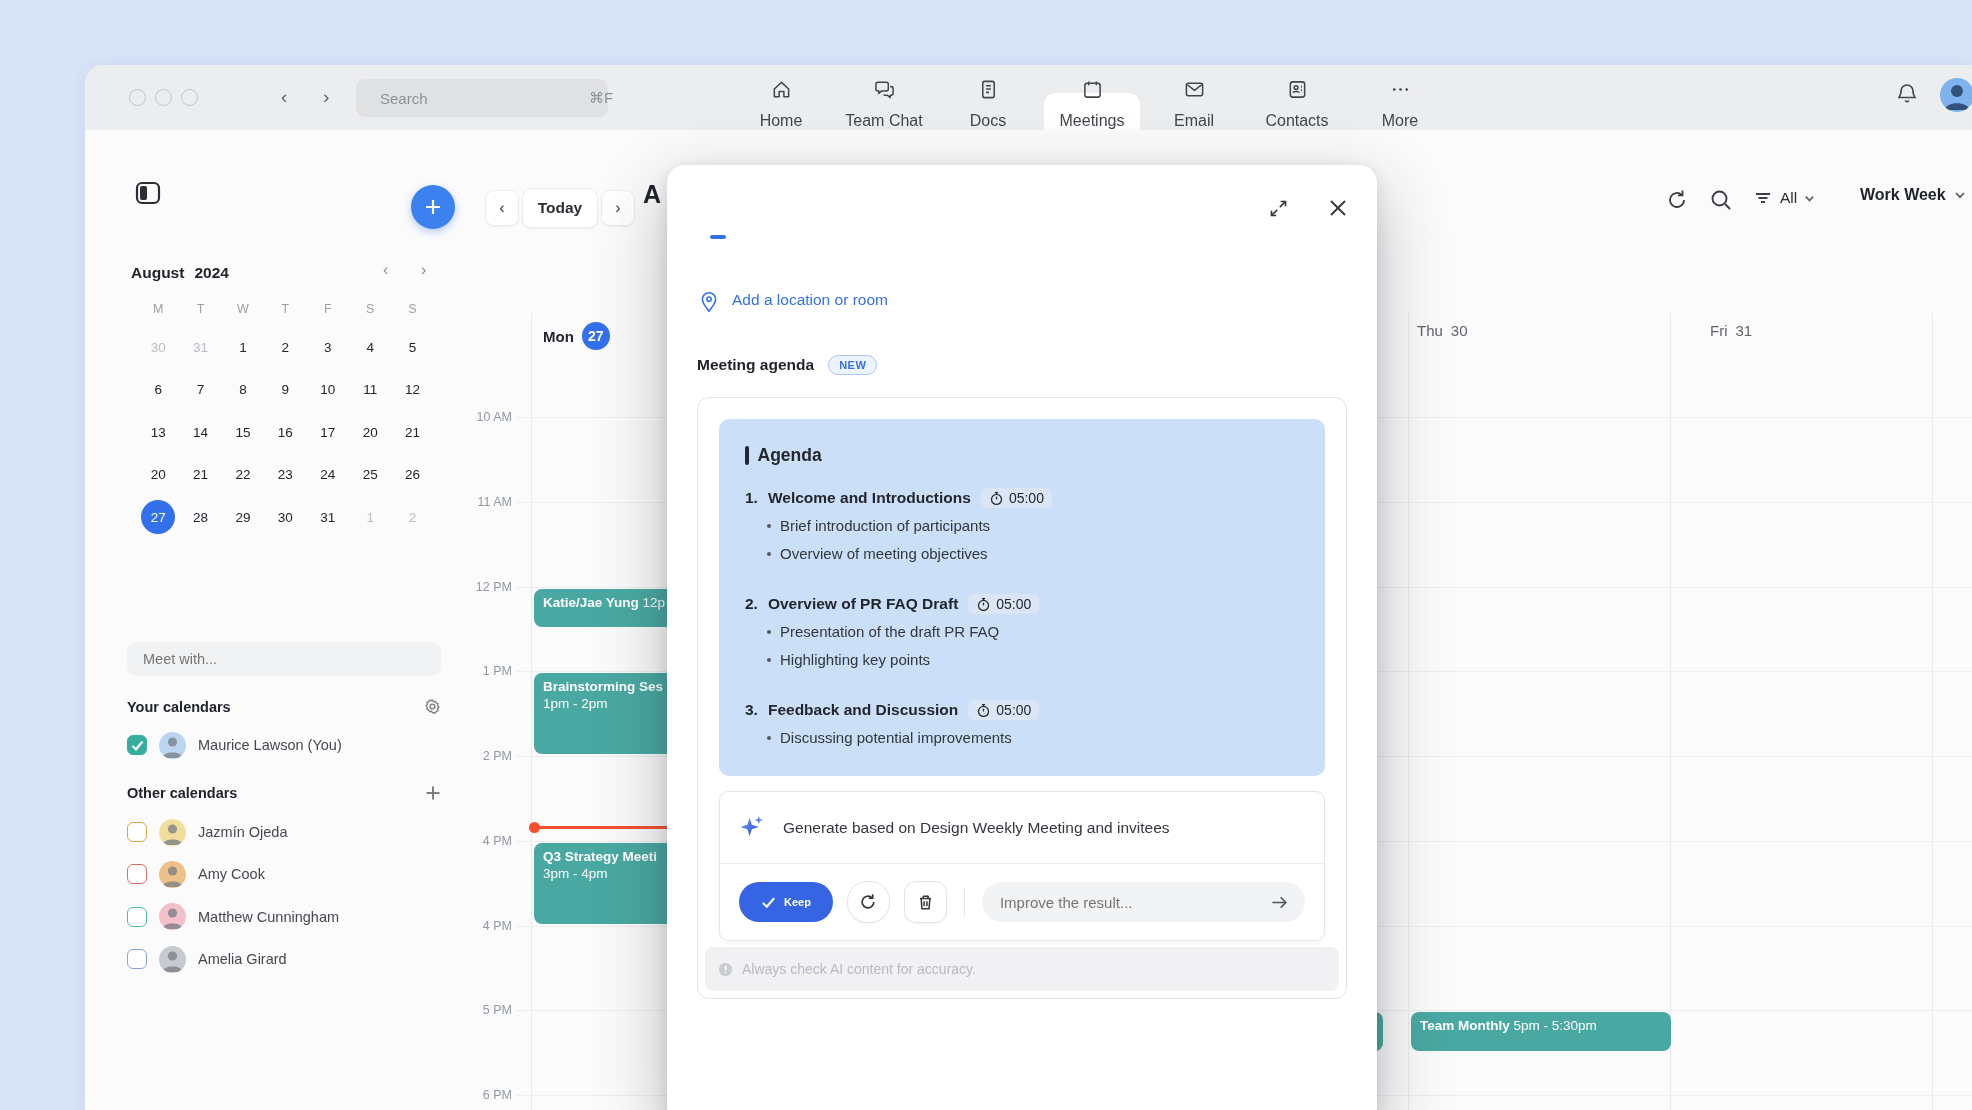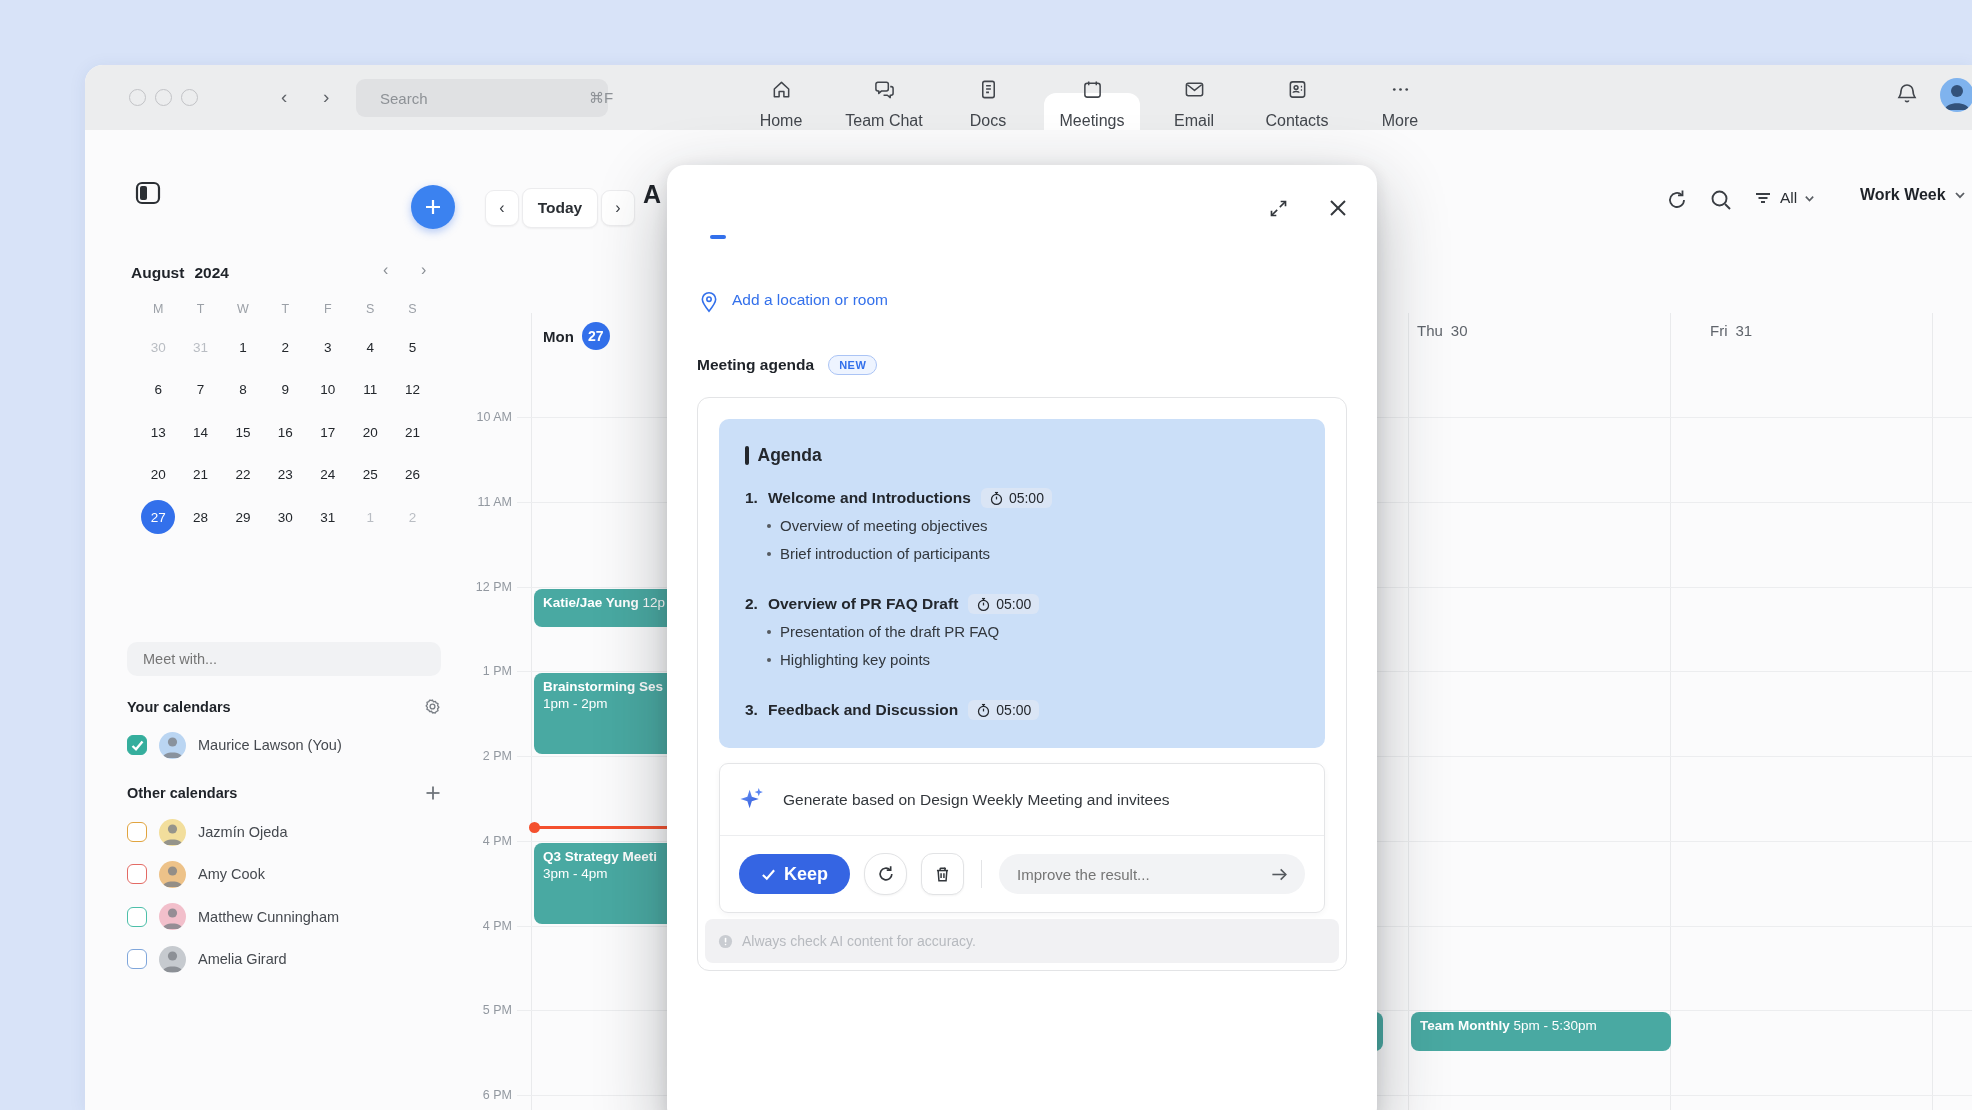--- a/index.html
+++ b/index.html
@@ -426,25 +426,25 @@
                     <circle cx="12" cy="13.5" r="8"></circle>
                     <line x1="12" y1="13.5" x2="12" y2="9"></line>
                     <line x1="9.5" y1="2.5" x2="14.5" y2="2.5"></line>
                     <line x1="12" y1="2.5" x2="12" y2="5"></line>
                   </svg>
                   <span>05:00</span>
                 </span>
               </div>
               <div class="ag-bullet">
                 <span class="dot"></span>
-                <span>Overview of meeting objectives</span>
+                <span>Brief introduction of participants</span>
               </div>
               <div class="ag-bullet">
                 <span class="dot"></span>
-                <span>Brief introduction of participants</span>
+                <span>Overview of meeting objectives</span>
               </div>
             </div>
             <div style="margin-top: 26px;">
               <div class="ag-title-row">
                 <span class="ag-num">2.</span>
                 <span class="ag-num">Overview of PR FAQ Draft</span>
                 <span class="ag-badge">
                   <svg width="15" height="15" viewBox="0 0 24 24" fill="none" stroke="#23272D" stroke-width="2">
                     <circle cx="12" cy="13.5" r="8"></circle>
                     <line x1="12" y1="13.5" x2="12" y2="9"></line>
@@ -470,41 +470,45 @@
                 <span class="ag-badge">
                   <svg width="15" height="15" viewBox="0 0 24 24" fill="none" stroke="#23272D" stroke-width="2">
                     <circle cx="12" cy="13.5" r="8"></circle>
                     <line x1="12" y1="13.5" x2="12" y2="9"></line>
                     <line x1="9.5" y1="2.5" x2="14.5" y2="2.5"></line>
                     <line x1="12" y1="2.5" x2="12" y2="5"></line>
                   </svg>
                   <span>05:00</span>
                 </span>
               </div>
+              <div class="ag-bullet">
+                <span class="dot"></span>
+                <span>Discussing potential improvements</span>
+              </div>
             </div>
           </div>
       </div>
 
       <div id="aicard">
         <div style="display:flex;align-items:center;gap:17px;padding:22px 19px;">
           <svg width="27" height="27" viewBox="0 0 28 28">
             <defs>
                 <linearGradient id="sparkg" x1="0" y1="0" x2="1" y2="1">
                   <stop offset="0" stop-color="#6D96F7"></stop>
                   <stop offset="1" stop-color="#2B55D8"></stop>
                 </linearGradient>
               </defs>
             <path d="M11 4 L13.3 11.2 L20.5 13.5 L13.3 15.8 L11 23 L8.7 15.8 L1.5 13.5 L8.7 11.2 Z" fill="url(#sparkg)"></path>
             <path d="M20.5 2 L21.6 5.2 L24.8 6.3 L21.6 7.4 L20.5 10.6 L19.4 7.4 L16.2 6.3 L19.4 5.2 Z" fill="#5B86F2"></path>
           </svg>
           <span style="font-size:15.5px;color:#33373C;">Generate based on Design Weekly Meeting and invitees</span>
         </div>
         <div style="height:1px;background:#ECEDEF;"></div>
         <div style="display:flex;align-items:center;padding:17px 19px;gap:14px;">
-          <div style="display:flex;align-items:center;gap:8px;background:#3565E3;color:#fff;border-radius:20px;height:40px;padding:0 22px;font-size:18px;font-weight:bold;">
+          <div style="display:flex;align-items:center;gap:8px;background:#3565E3;color:#fff;border-radius:20px;height:40px;padding:0 22px;font-size:11px;font-weight:bold;">
             <svg width="15" height="15" viewBox="0 0 16 16" fill="none" stroke="#fff" stroke-width="2.3">
                 <polyline points="2,8.5 6.2,12.5 14,3.5"></polyline>
               </svg>
             <span>Keep</span>
           </div>
           <div class="pillbtn" style="width:41px;height:40px;border-radius:20px;">
             <svg width="20" height="20" viewBox="0 0 24 24" fill="none" stroke="#33373C" stroke-width="2">
                 <path d="M19 12a7 7 0 1 1-2.2-5.1"></path>
                 <polyline points="17.6,2.6 17.6,7.4 12.9,7.4"></polyline>
               </svg>

